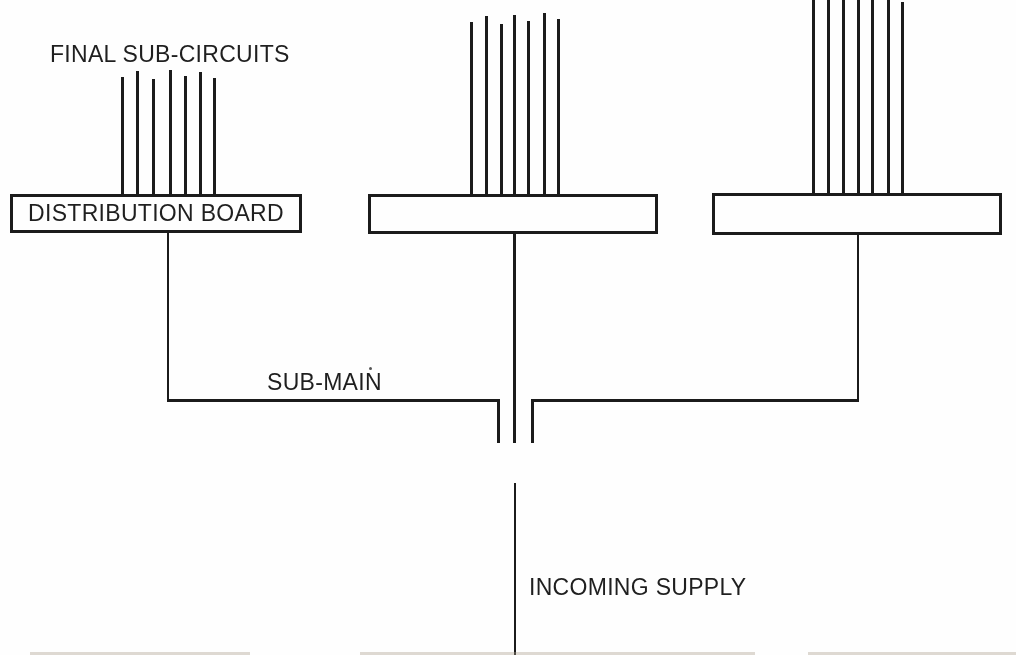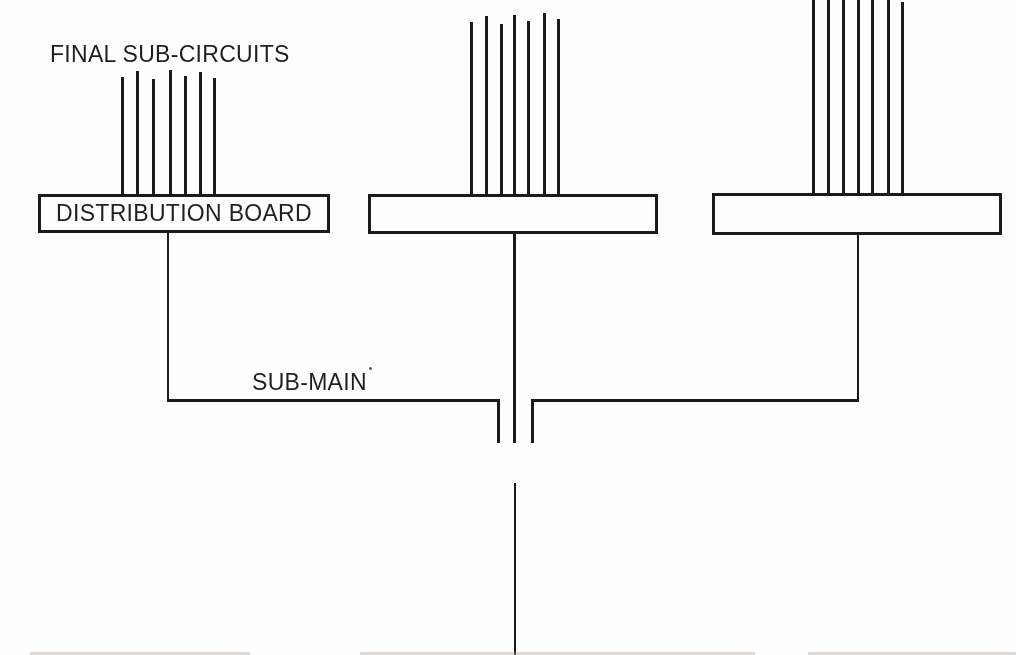--- a/index.html
+++ b/index.html
@@ -49,24 +49,24 @@
     height: 3px;
     background: #555;
     border-radius: 50%;
   }
   .artifact {
     position: absolute;
     height: 3px;
     background: rgba(170, 158, 140, 0.38);
   }
   #lbl-final    { left: 50px;  top: 42px;  }
-  #box-left     { left: 38px;  top: 194px; width: 292px; height: 39px; }
+  #box-left     { left: 10px;  top: 194px; width: 292px; height: 39px; }
   #box-mid      { left: 368px; top: 194px; width: 290px; height: 40px; }
   #box-right    { left: 712px; top: 193px; width: 290px; height: 42px; }
-  #lbl-submain  { left: 252px; top: 370px; }
+  #lbl-submain  { left: 267px; top: 370px; }
   #box-intake   { left: 418px; top: 442px; width: 194px; height: 42px; }
   #lbl-incoming { left: 529px; top: 575px; }
 </style>
 </head>
 <body>
 
 <div class="stage">
 
   <div class="lbl" id="lbl-final">FINAL SUB-CIRCUITS</div>
 
@@ -76,20 +76,21 @@
 
   <div class="box" id="box-mid"></div>
 
   <div class="box" id="box-right"></div>
 
   <div class="lbl" id="lbl-submain">SUB-MAIN</div>
 
   <div class="speck" style="left:369px; top:367px;"></div>
 
 
+  <div class="lbl" id="lbl-incoming">INCOMING SUPPLY</div>
 
   <div id="wires">
       <div class="wire" style="left: 166.5px; top: 232px; width: 2.5px; height: 169px;"></div>
       <div class="wire" style="left: 166.5px; top: 399px; width: 333px; height: 2.5px;"></div>
       <div class="wire" style="left: 497px; top: 399px; width: 2.5px; height: 44px;"></div>
       <div class="wire" style="left: 513px; top: 233px; width: 2.5px; height: 210px;"></div>
       <div class="wire" style="left: 856.5px; top: 234px; width: 2.5px; height: 167px;"></div>
       <div class="wire" style="left: 531px; top: 399px; width: 328px; height: 2.5px;"></div>
       <div class="wire" style="left: 531px; top: 399px; width: 2.5px; height: 44px;"></div>
       <div class="wire" style="left: 513.5px; top: 483px; width: 2.5px; height: 172px;"></div>

